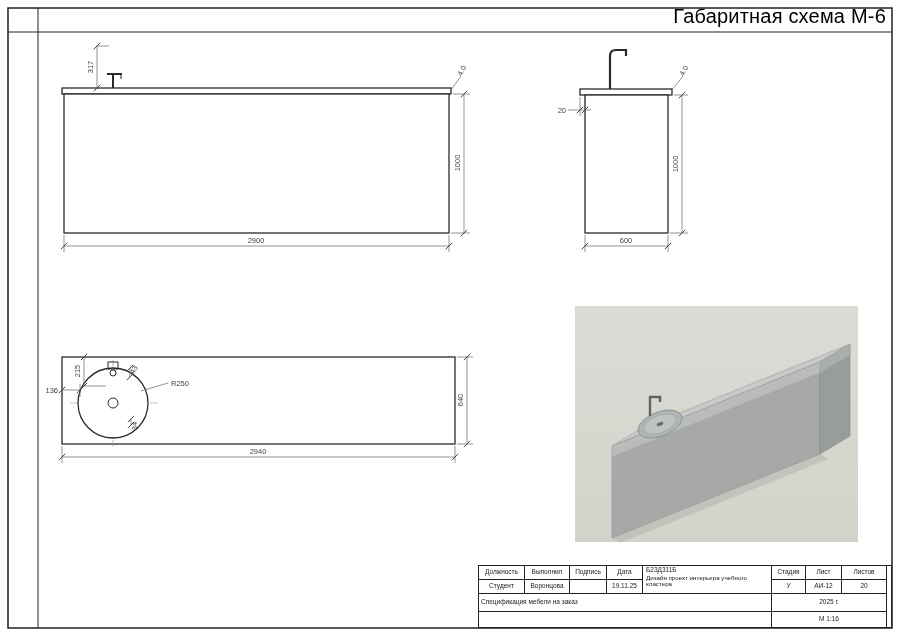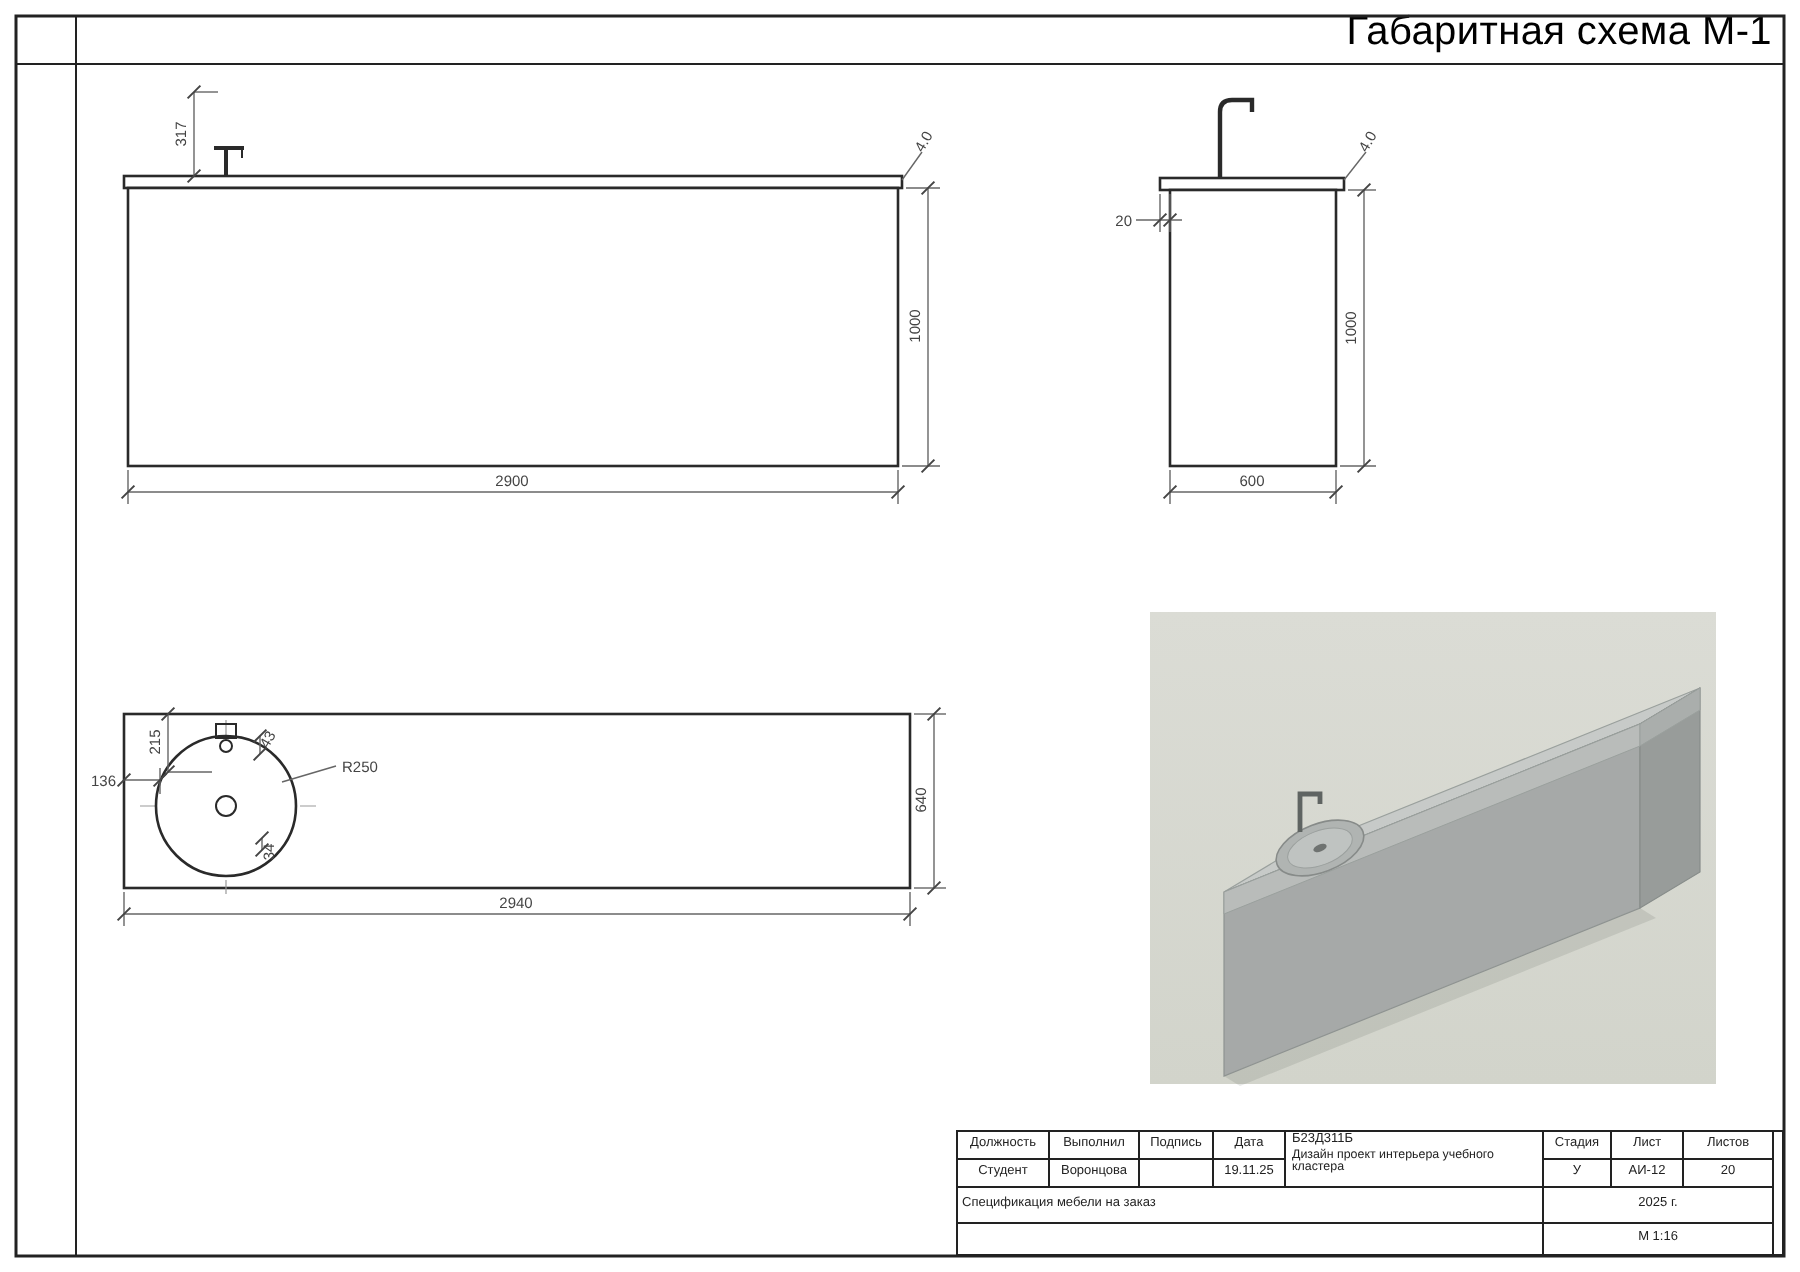--- a/index.html
+++ b/index.html
@@ -22,21 +22,21 @@
   .proj .name{font-size:6.2px;}
   .dim{font-size:7.5px;fill:#444;}
   .dimline{stroke:#666;stroke-width:.7;fill:none;}
   .obj{stroke:#2a2a2a;stroke-width:1.3;fill:#fff;}
   .thin{stroke:#2a2a2a;stroke-width:1;fill:none;}
   .cl{stroke:#999;stroke-width:.6;stroke-dasharray:8 3 2 3;fill:none;}
 </style>
 </head>
 <body>
 
-<div class="sheet-title">Габаритная схема М-1</div>
+<div class="sheet-title">Габаритная схема М-6</div>
 
 <svg width="900" height="636" viewBox="0 0 900 636">
   <defs>
     <g id="tick">
         <line x1="-3.2" y1="3.2" x2="3.2" y2="-3.2" stroke="#444" stroke-width="1"></line>
       </g>
     <linearGradient id="bg3d" x1="0" y1="0" x2="0" y2="1">
       <stop offset="0" stop-color="#dbdcd5"></stop>
         <stop offset="1" stop-color="#d2d4cb"></stop>
     </linearGradient>

